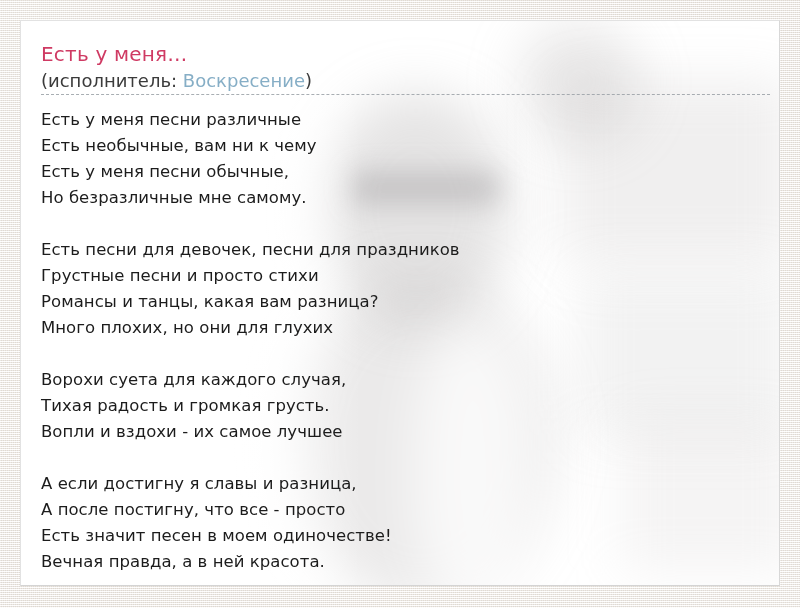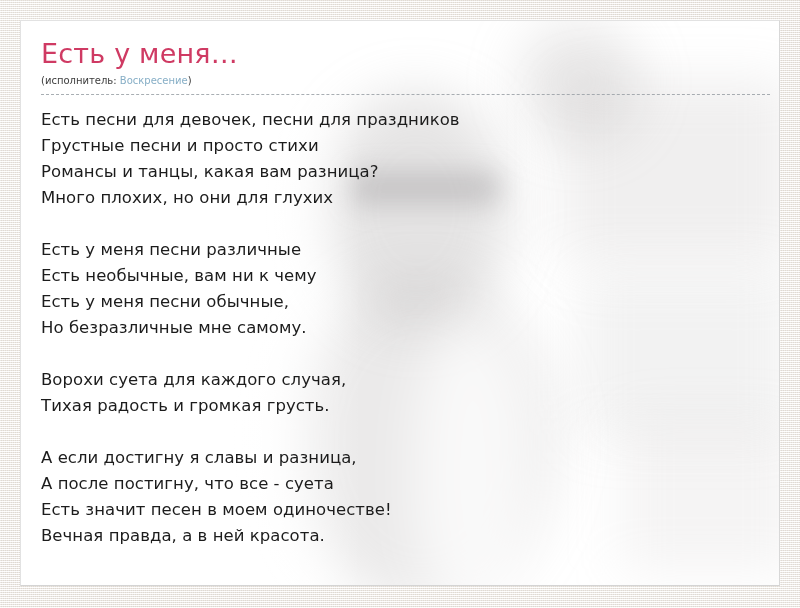--- a/index.html
+++ b/index.html
@@ -87,30 +87,30 @@
 
   
   #card-content {
     position: relative;
     z-index: 2;
     padding: 18px 16px 0 20px;
   }
 
   #song-title {
     margin: 0;
-    font-size: 27px;
+    font-size: 20px;
     font-weight: normal;
     line-height: 30px;
     letter-spacing: 0.2px;
     color: #cf3a63;
   }
 
   #song-performer {
     margin: 2px 0 0 0;
-    font-size: 10px;
+    font-size: 18px;
     line-height: 19px;
     color: #3b3b3b;
     white-space: nowrap;
   }
   #performer-link {
     color: #86aec6;
     text-decoration: none;
   }
 
   #title-divider {
@@ -159,38 +159,39 @@
     <div id="card-content">
 
       <h1 id="song-title">Есть у меня…</h1>
 
       <p id="song-performer"><span>(исполнитель: </span><a id="performer-link" href="#">Воскресение</a><span>)</span></p>
 
       <hr id="title-divider">
 
       <div id="lyrics">
           <div class="stanza">
+            <div class="lyric-line">Есть у меня песни различные</div>
+            <div class="lyric-line">Есть необычные, вам ни к чему</div>
+            <div class="lyric-line">Есть у меня песни обычные,</div>
+            <div class="lyric-line">Но безразличные мне самому.</div>
+          </div>
+          <div class="stanza">
             <div class="lyric-line">Есть песни для девочек, песни для праздников</div>
             <div class="lyric-line">Грустные песни и просто стихи</div>
             <div class="lyric-line">Романсы и танцы, какая вам разница?</div>
             <div class="lyric-line">Много плохих, но они для глухих</div>
           </div>
           <div class="stanza">
-            <div class="lyric-line">Есть у меня песни различные</div>
-            <div class="lyric-line">Есть необычные, вам ни к чему</div>
-            <div class="lyric-line">Есть у меня песни обычные,</div>
-            <div class="lyric-line">Но безразличные мне самому.</div>
-          </div>
-          <div class="stanza">
             <div class="lyric-line">Ворохи суета для каждого случая,</div>
             <div class="lyric-line">Тихая радость и громкая грусть.</div>
+            <div class="lyric-line">Вопли и вздохи - их самое лучшее</div>
           </div>
           <div class="stanza">
             <div class="lyric-line">А если достигну я славы и разница,</div>
-            <div class="lyric-line">А после постигну, что все - суета</div>
+            <div class="lyric-line">А после постигну, что все - просто</div>
             <div class="lyric-line">Есть значит песен в моем одиночестве!</div>
             <div class="lyric-line">Вечная правда, а в ней красота.</div>
           </div>
         </div>
 
     </div>
   </div>
 </div>
 
 </body></html>

